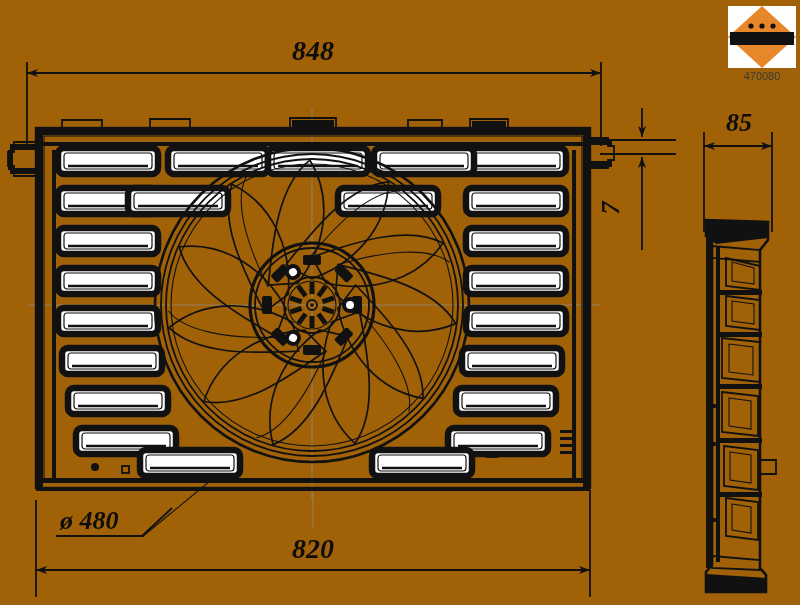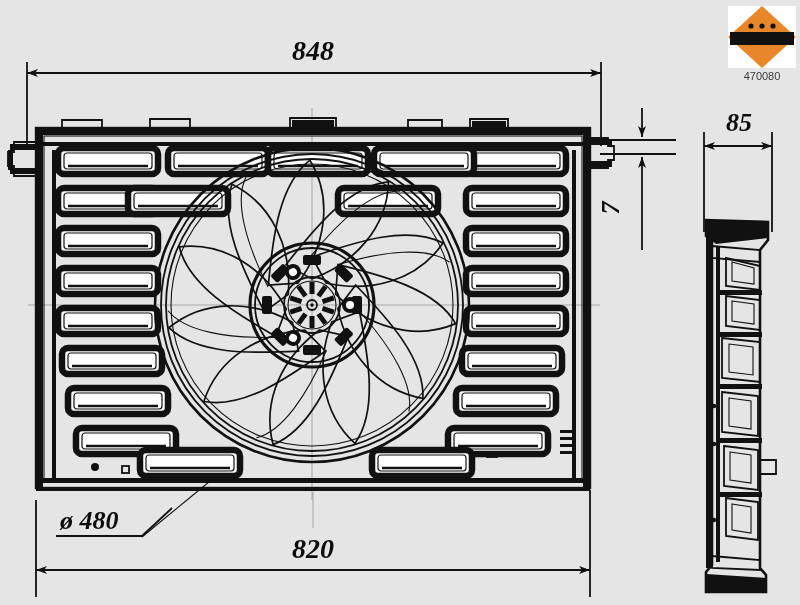--- a/index.html
+++ b/index.html
@@ -12,21 +12,21 @@
     width: 800px;
     height: 605px;
     overflow: hidden;
     font-family: "Liberation Serif", serif;
     position: relative;
   }
   #stage {
     position: relative;
     width: 800px;
     height: 605px;
-    background: #e5e5e5;
+    background: #a16207;
   }
   svg#drawing {
     position: absolute;
     left: 0;
     top: 0;
     width: 800px;
     height: 605px;
     display: block;
   }
   .dim-text {

